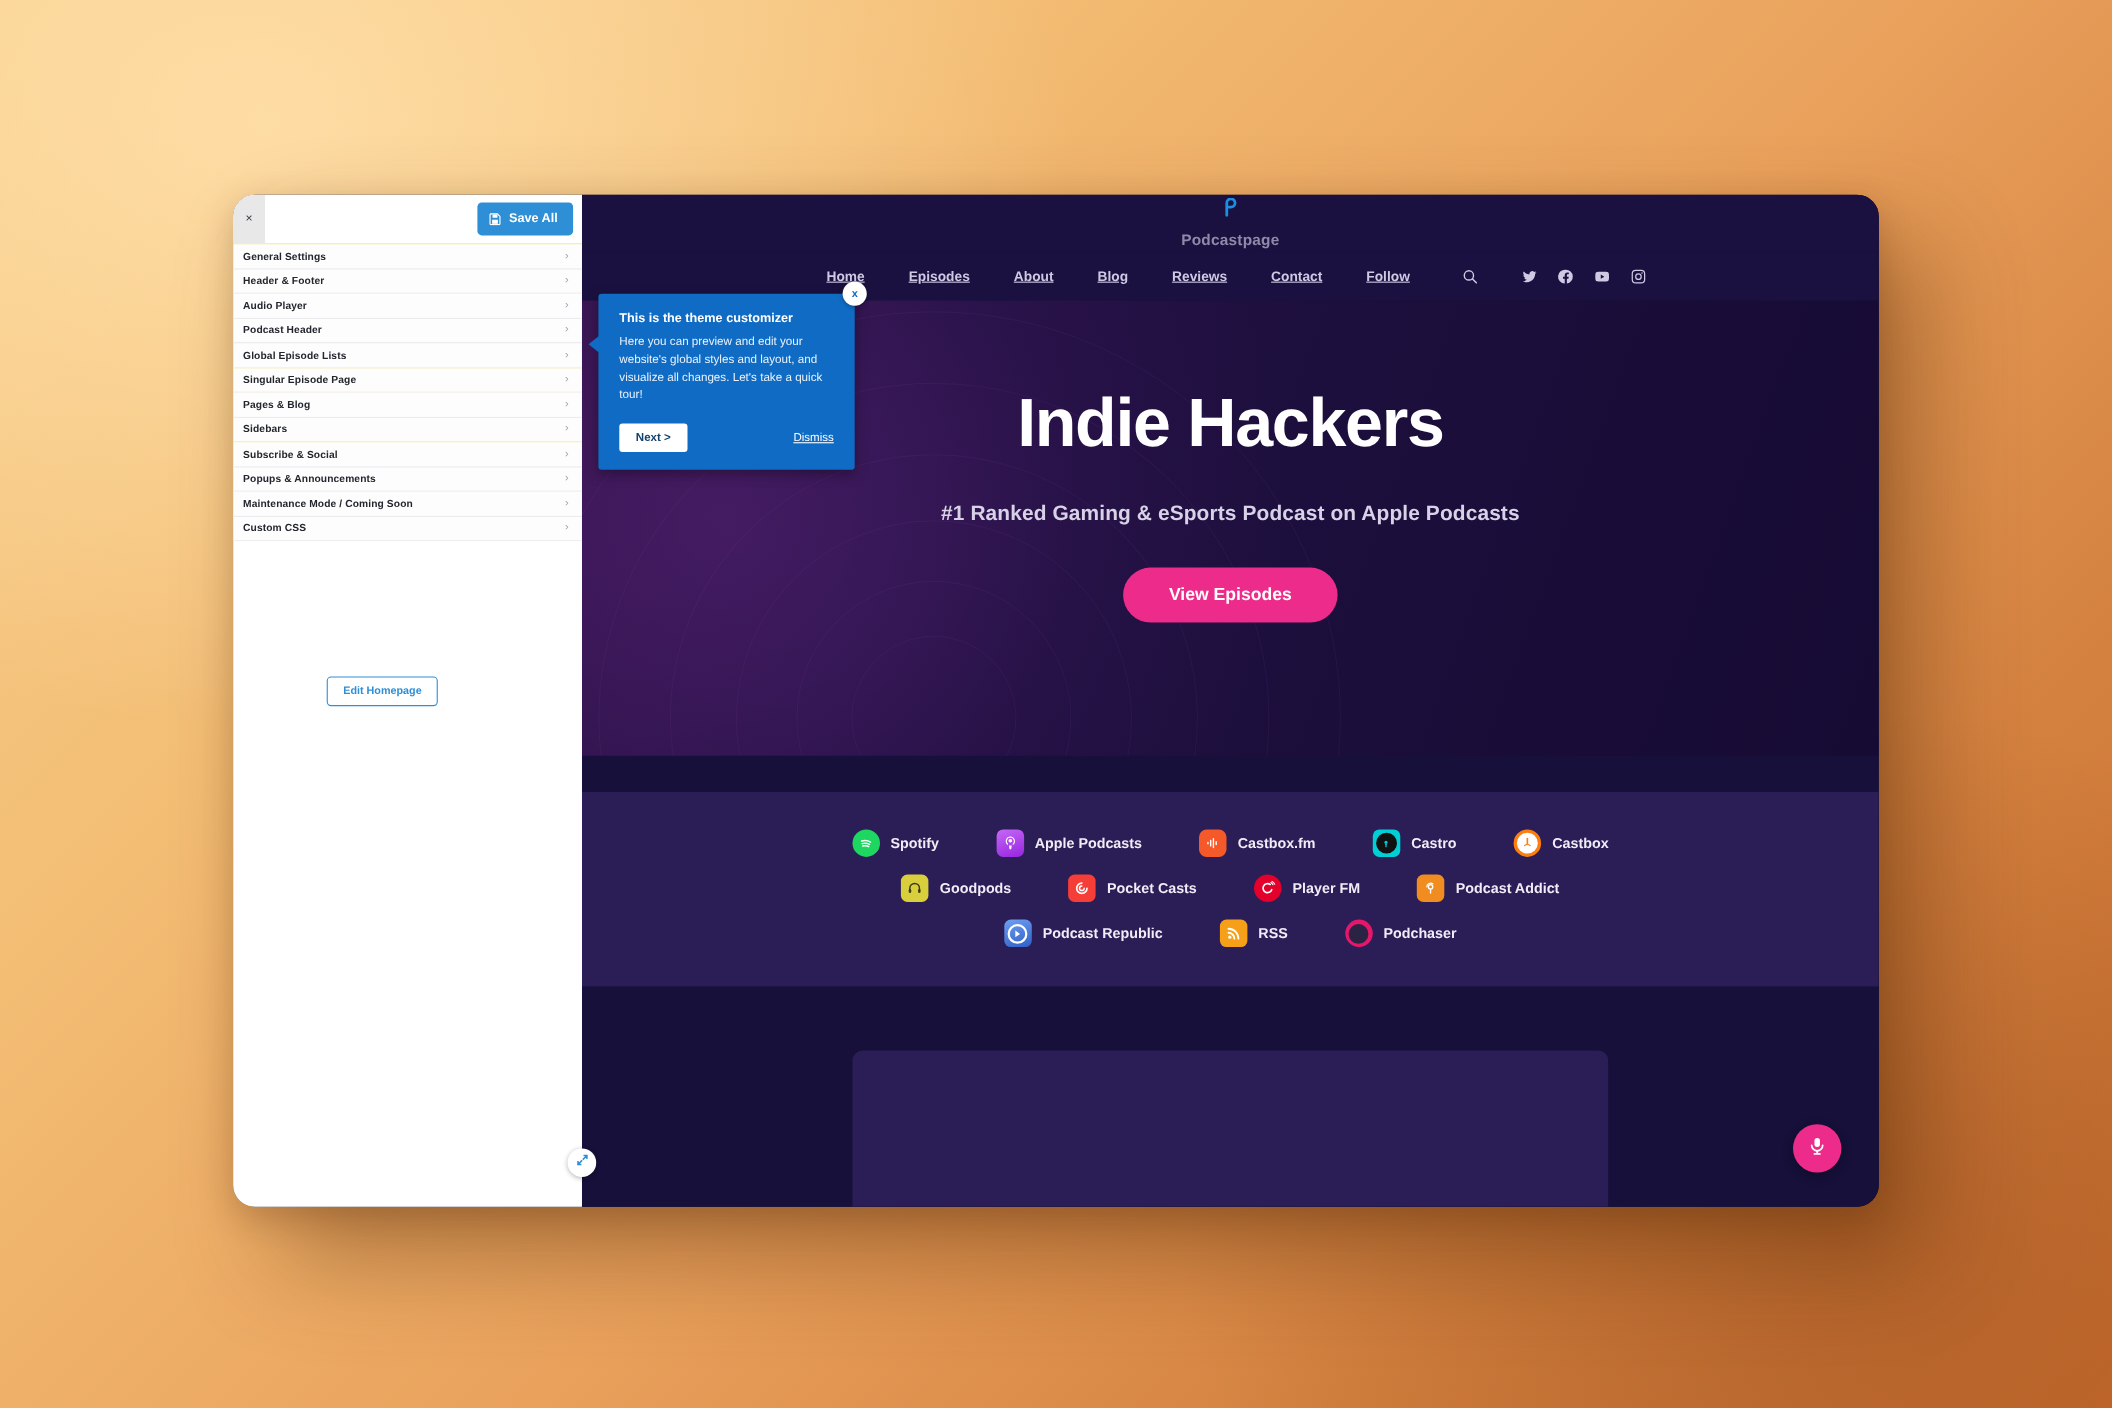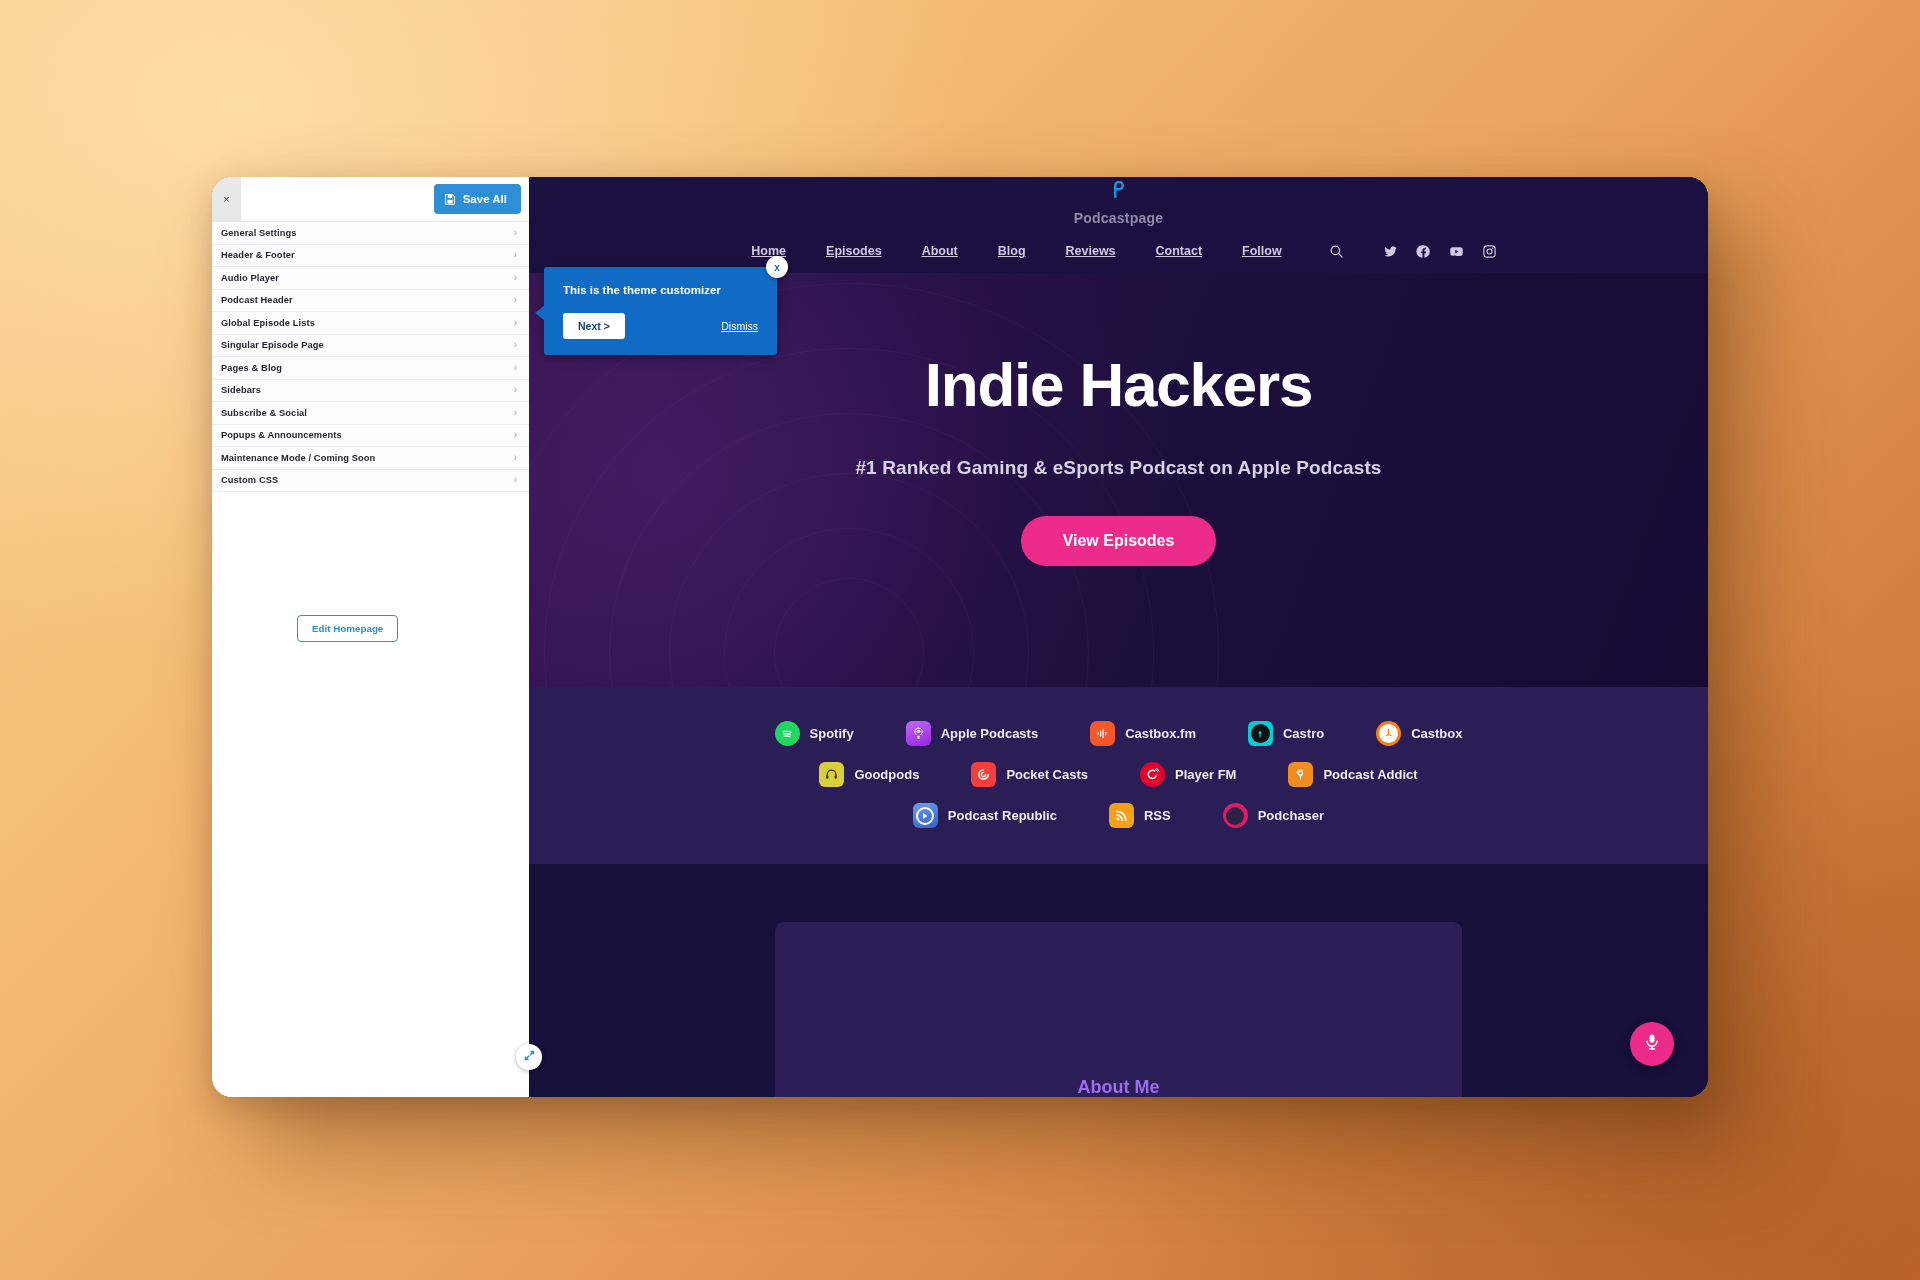--- a/index.html
+++ b/index.html
@@ -276,20 +276,21 @@
     font-weight: bold;
     padding: 16px 42px;
     cursor: pointer;
     font-family: "Liberation Sans", sans-serif;
   }
 
   
   .platforms {
     background: #2b1d55;
     padding: 26px 0 28px;
+    margin-top: 33px;
   }
   .platform-row {
     display: flex;
     justify-content: center;
     align-items: center;
   }
   .platform {
     display: flex;
     align-items: center;
     gap: 10px;
@@ -738,17 +739,18 @@
       </span>
     </div>
   </main>
 </div>
 
 <div class="tour">
   <div class="tour-close">
     <span>x</span>
   </div>
   <div class="tour-title">This is the theme customizer</div>
+  <div class="tour-body">Here you can preview and edit your website's global styles and layout, and visualize all changes. Let's take a quick tour!</div>
   <div class="tour-actions">
     <button class="tour-next">Next &gt;</button>
     <a class="tour-dismiss">Dismiss</a>
   </div>
 </div>
 
 </body></html>

